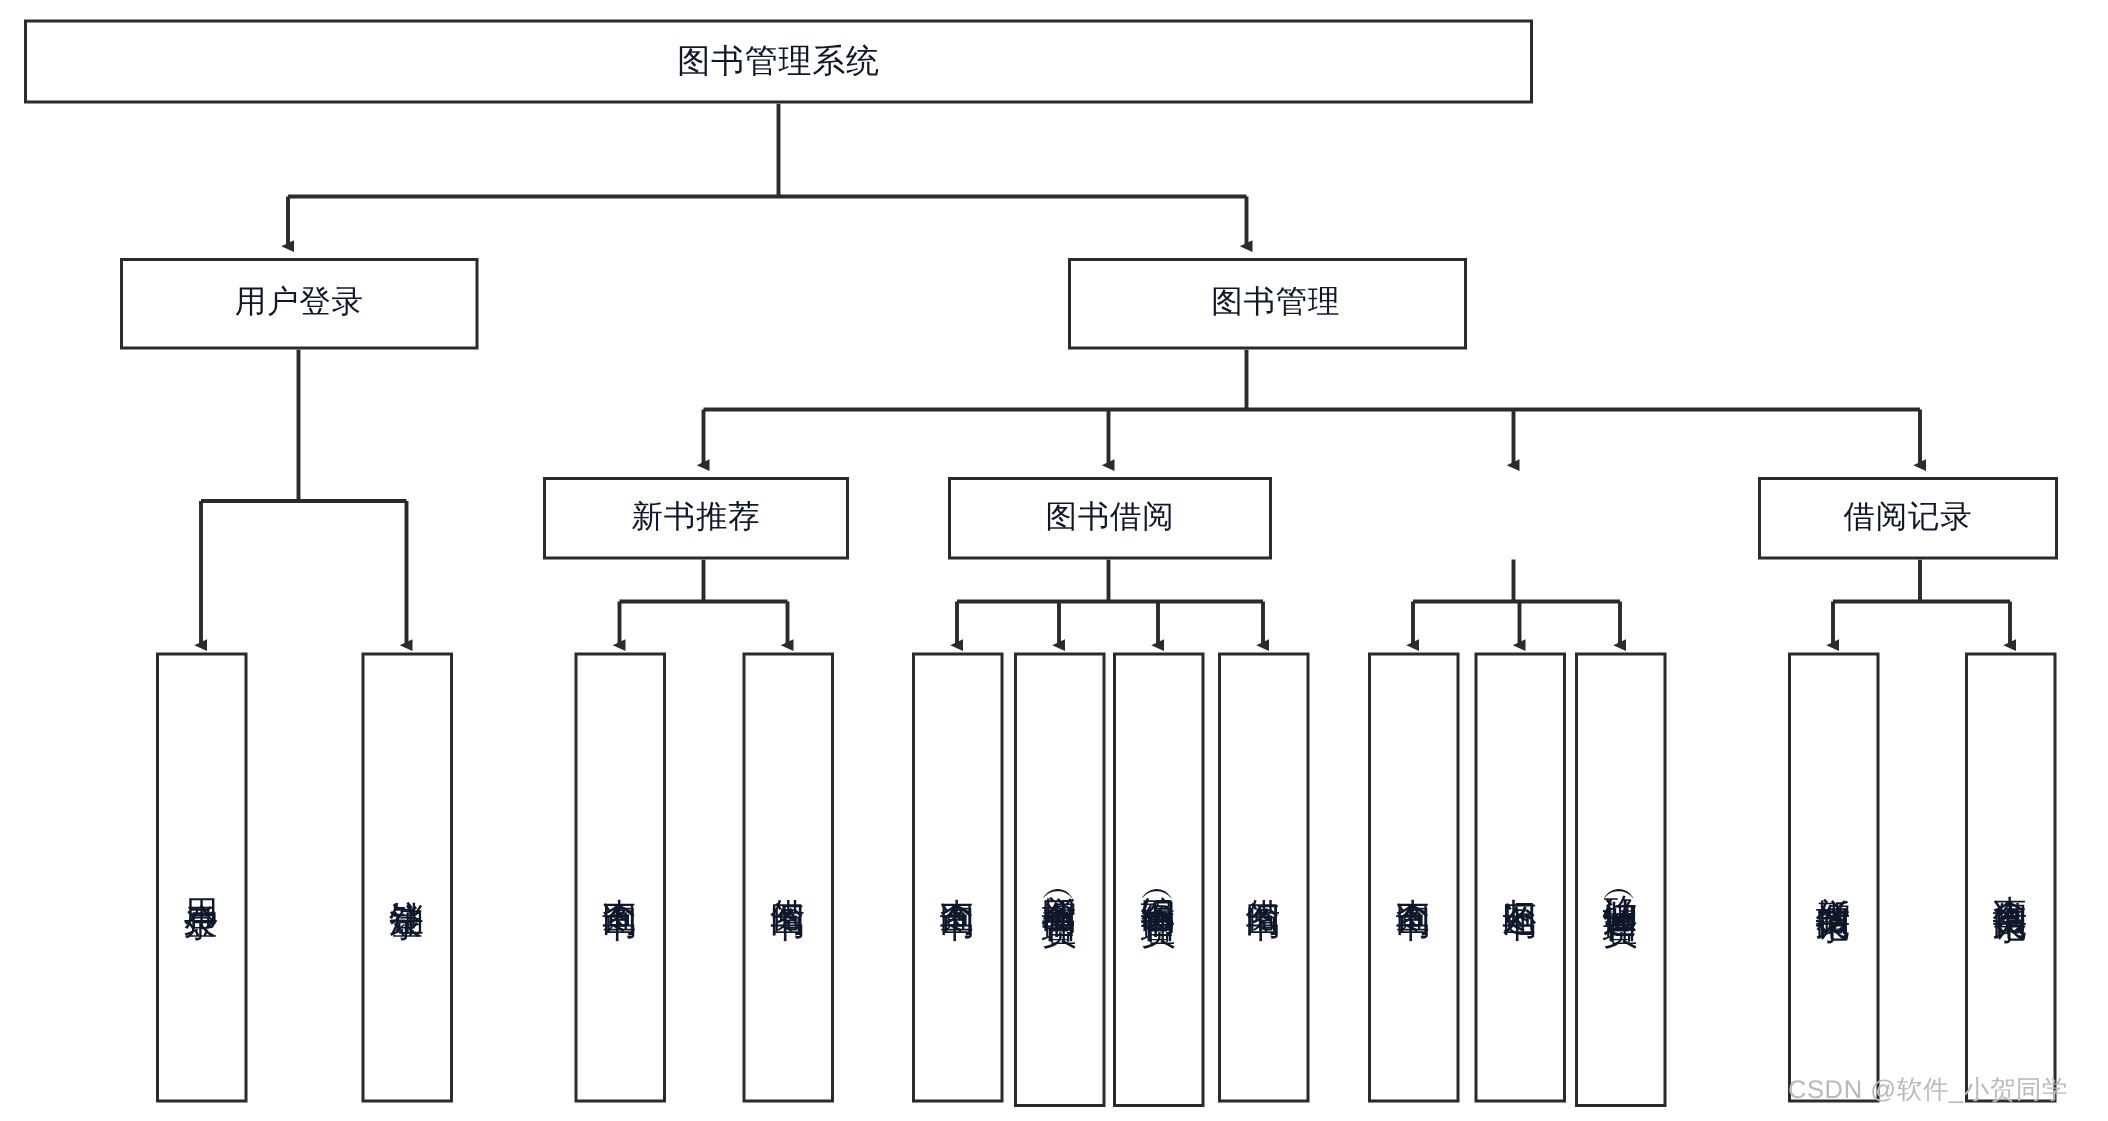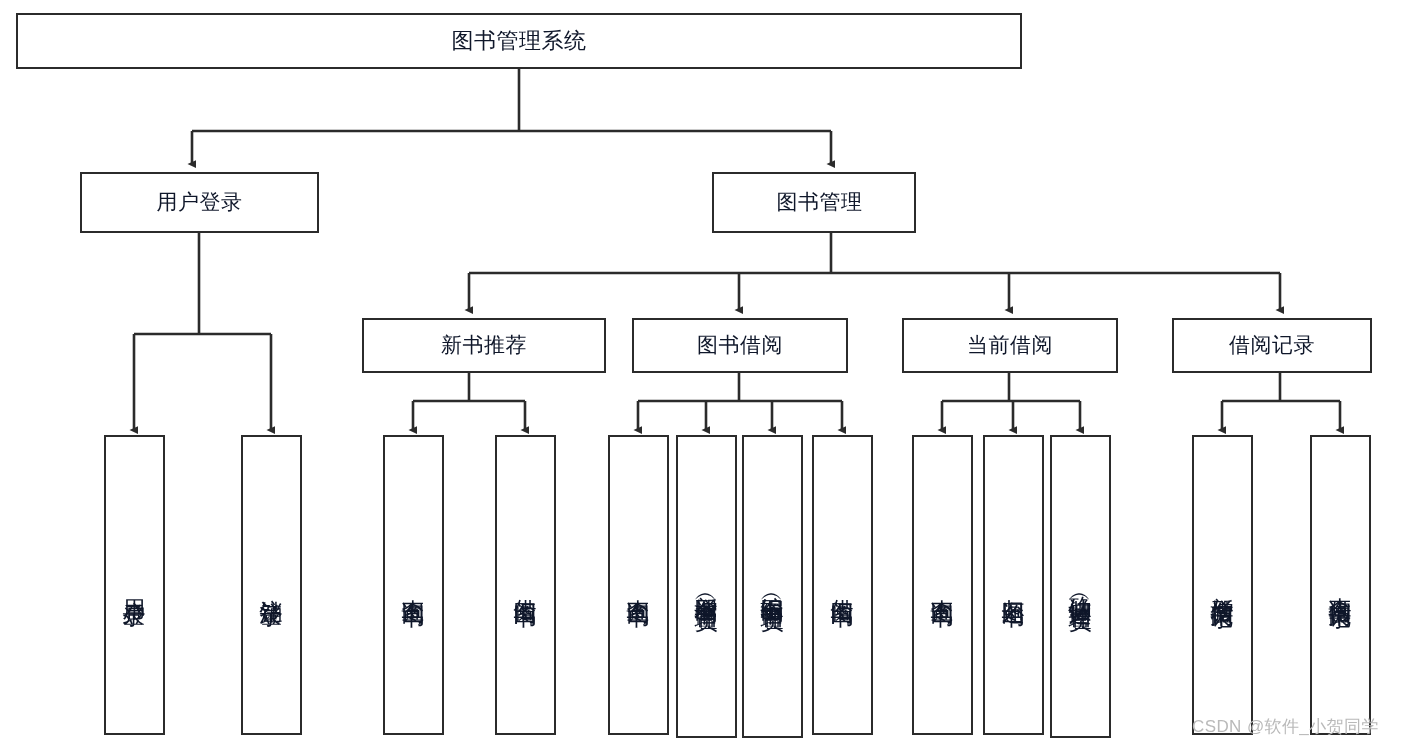--- a/index.html
+++ b/index.html
@@ -122,32 +122,29 @@
     </g>
   </svg>
 
   <div class="node horiz root" style="left:16px; top:13px; width:1006px; height:56px;">
     <span class="label">图书管理系统</span>
   </div>
 
   <div class="node horiz" style="left:80px; top:172px; width:239px; height:61px;">
     <span class="label">用户登录</span>
   </div>
-  <div class="node horiz" style="left:712px; top:172px; width:204px; height:61px;padding-left:11px;">
+  <div class="node horiz" style="left:712px; top:172px; width:266px; height:61px;padding-left:11px;">
     <span class="label">图书管理</span>
   </div>
 
-  <div class="node horiz" style="left:362px; top:318px; width:244px; height:55px;">
+  <div class="node horiz" style="left:362px; top:318px; width:204px; height:55px;">
     <span class="label">新书推荐</span>
   </div>
   <div class="node horiz" style="left:632px; top:318px; width:216px; height:55px;">
     <span class="label">图书借阅</span>
-  </div>
-  <div class="node horiz" style="left:902px; top:318px; width:216px; height:55px;">
-    <span class="label">当前借阅</span>
   </div>
   <div class="node horiz" style="left:1172px; top:318px; width:200px; height:55px;">
     <span class="label">借阅记录</span>
   </div>
 
   <div class="node vert" style="left:104px; top:435px; width:61px; height:300px;">
     <span class="label">用户登录</span>
   </div>
   <div class="node vert" style="left:241px; top:435px; width:61px; height:300px;">
     <span class="label">注销登录</span>

